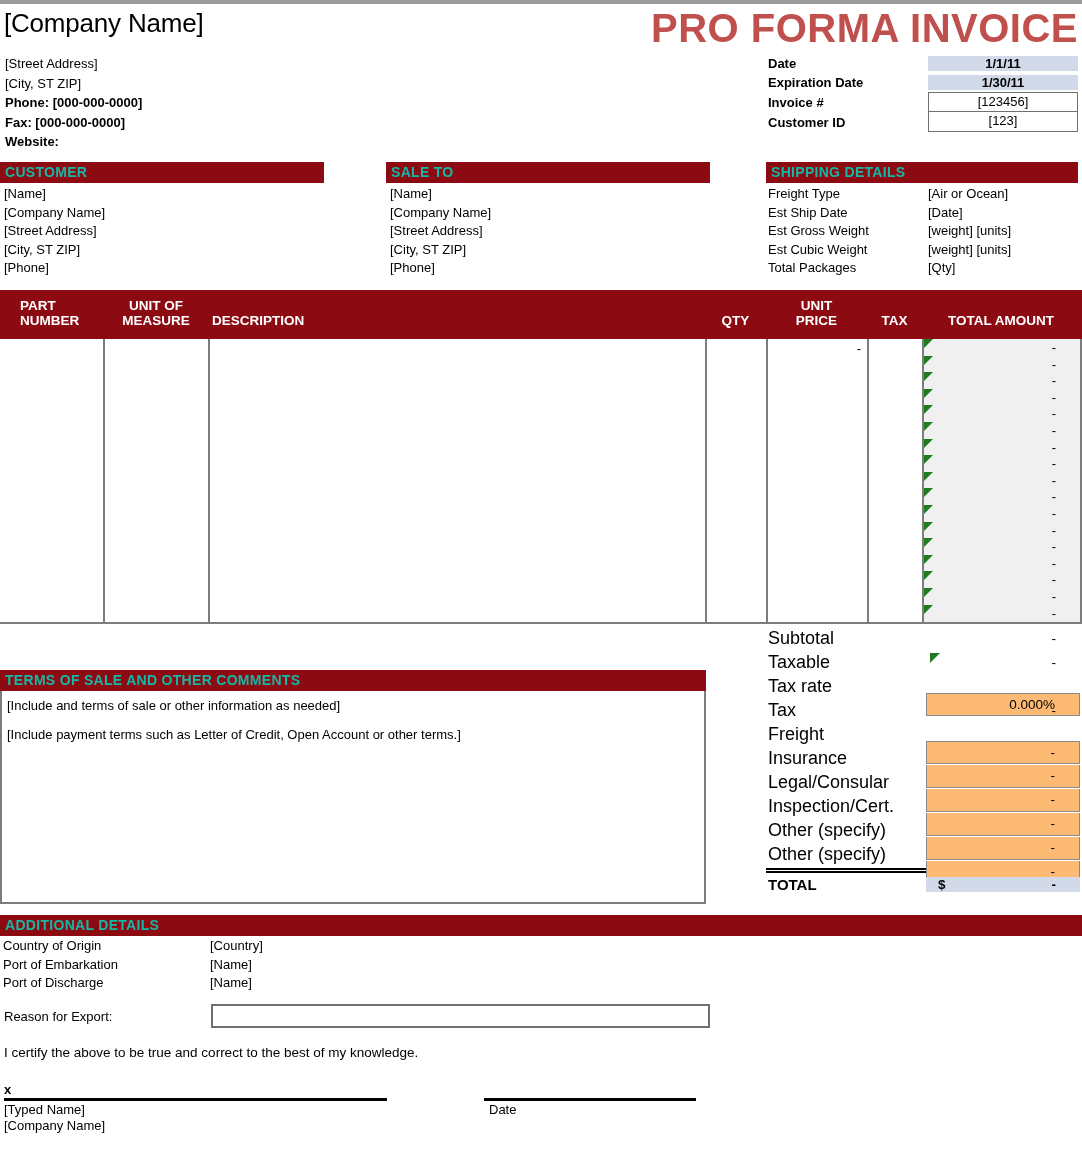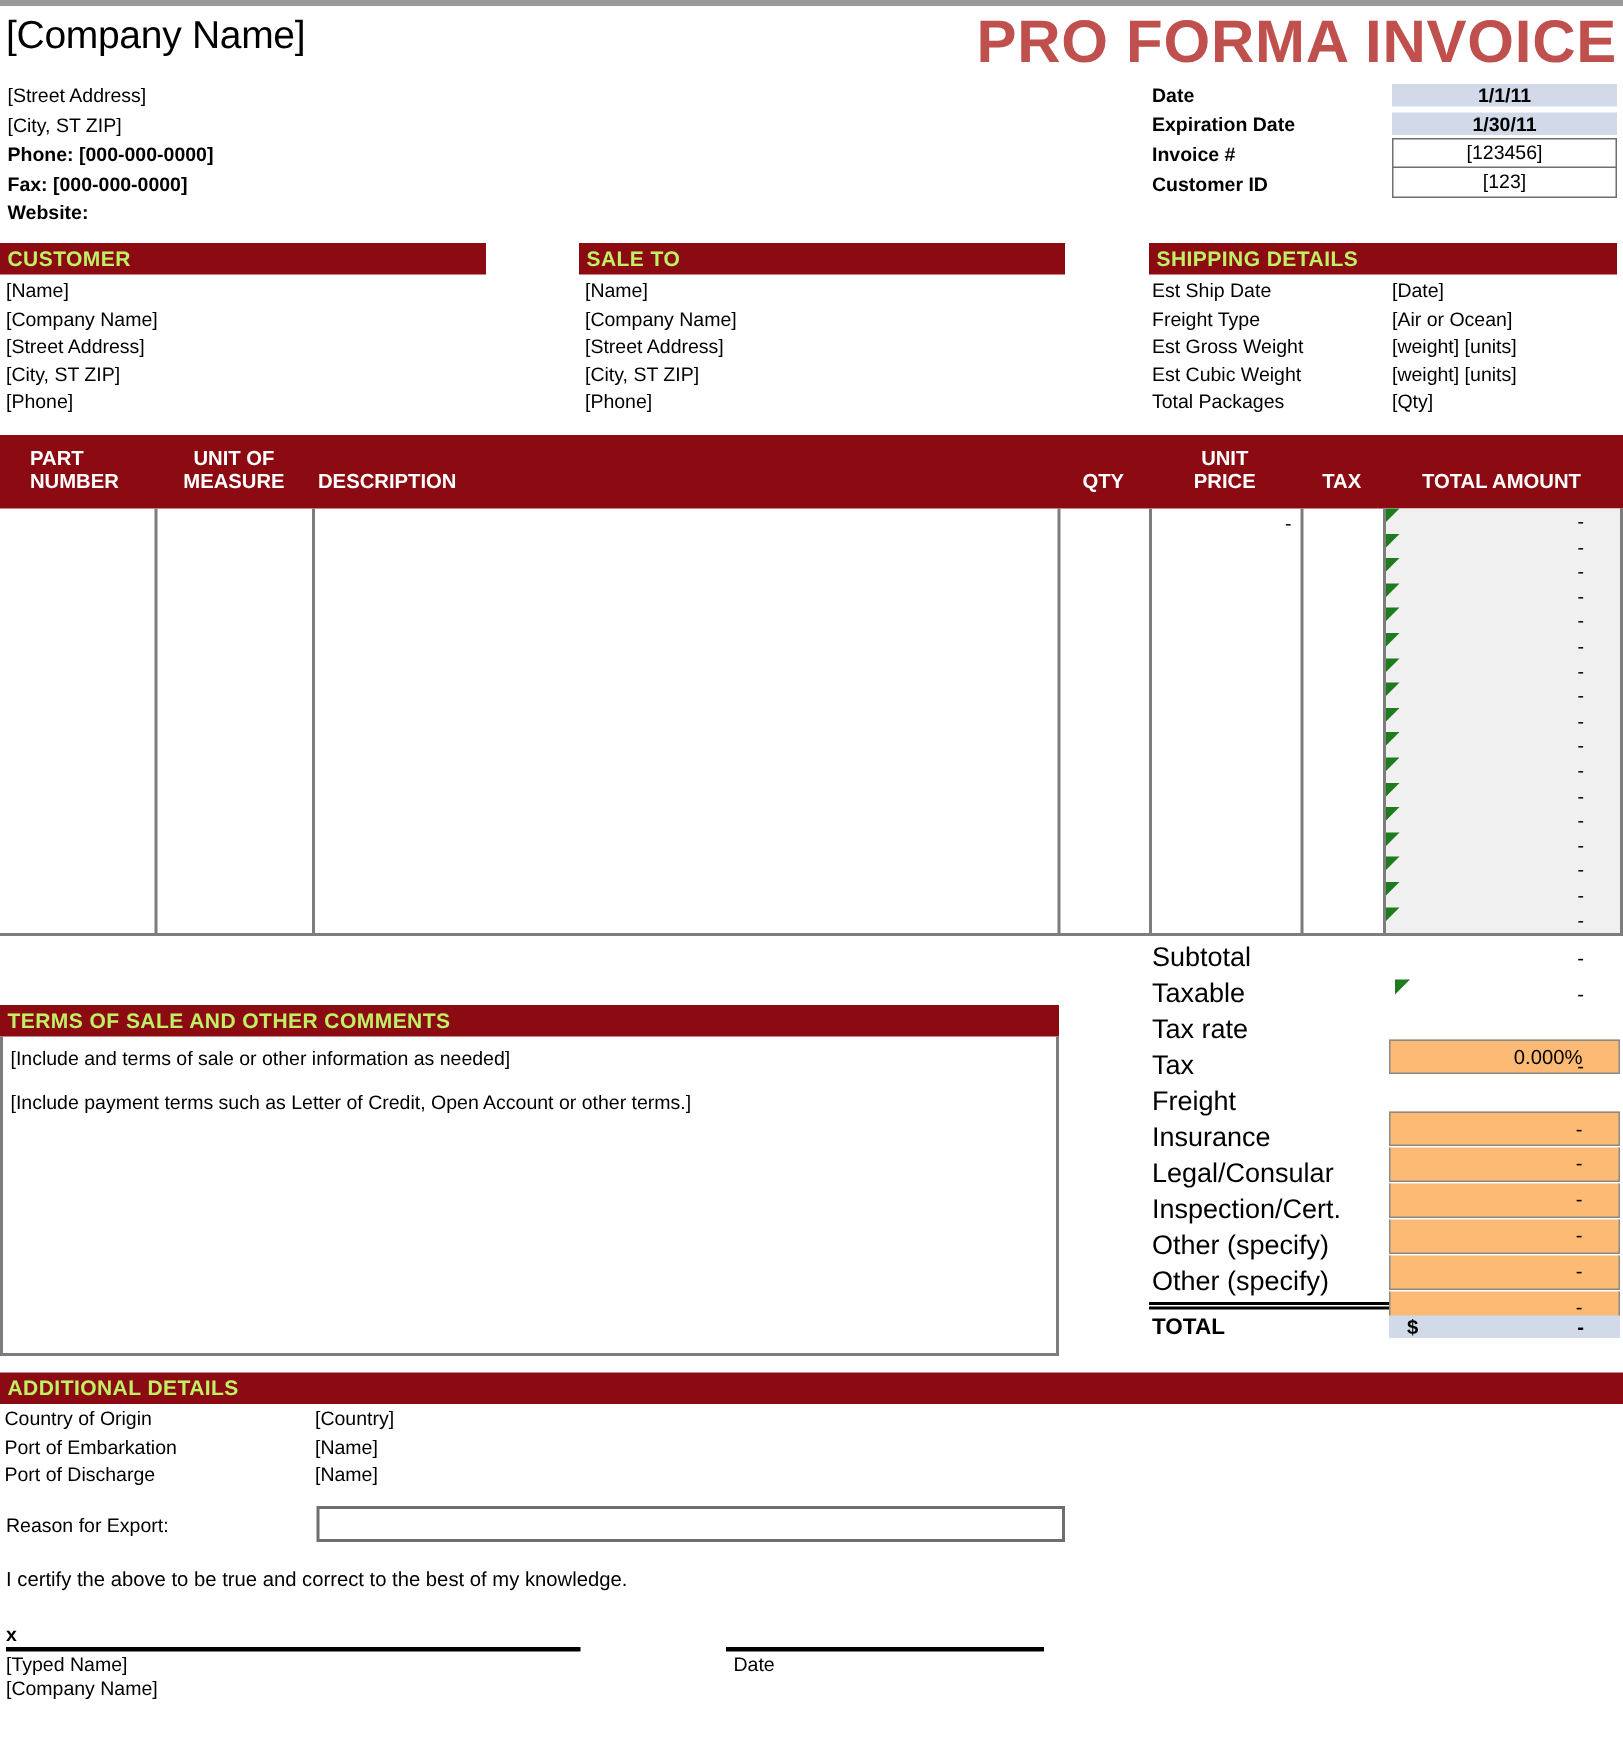--- a/index.html
+++ b/index.html
@@ -67,21 +67,21 @@
     border: 1px solid #6f6f6f;
     height: 20px; line-height: 18px;
     background: #ffffff;
     font-weight: 400;
   }
   .meta-boxed.second .meta-val { border-top: none; }
 
   
   .bar {
     background: #8C0B12;
-    color: #bef264;
+    color: #14b8a6;
     font-size: 14px; font-weight: bold;
     padding: 2px 0 14px 5px;
     letter-spacing: 0.3px;
     height: 21px;
     line-height: 17px;
   }
 
   
   .panels { position: absolute; top: 162px; left: 0; width: 1082px; }
   .panel { position: absolute; top: 0; }
@@ -337,26 +337,26 @@
       <div>[Street Address]</div>
       <div>[City, ST  ZIP]</div>
       <div>[Phone]</div>
     </div>
   </div>
 
   <div class="panel panel-shipping">
     <div class="bar">SHIPPING DETAILS</div>
     <div class="panel-lines" style="padding-left:2px;">
       <div class="ship-row">
+        <div class="ship-k">Freight Type</div>
+        <div class="ship-v">[Air or Ocean]</div>
+      </div>
+      <div class="ship-row">
         <div class="ship-k">Est Ship Date</div>
         <div class="ship-v">[Date]</div>
-      </div>
-      <div class="ship-row">
-        <div class="ship-k">Freight Type</div>
-        <div class="ship-v">[Air or Ocean]</div>
       </div>
       <div class="ship-row">
         <div class="ship-k">Est Gross Weight</div>
         <div class="ship-v">[weight] [units]</div>
       </div>
       <div class="ship-row">
         <div class="ship-k">Est Cubic Weight</div>
         <div class="ship-v">[weight] [units]</div>
       </div>
       <div class="ship-row">

